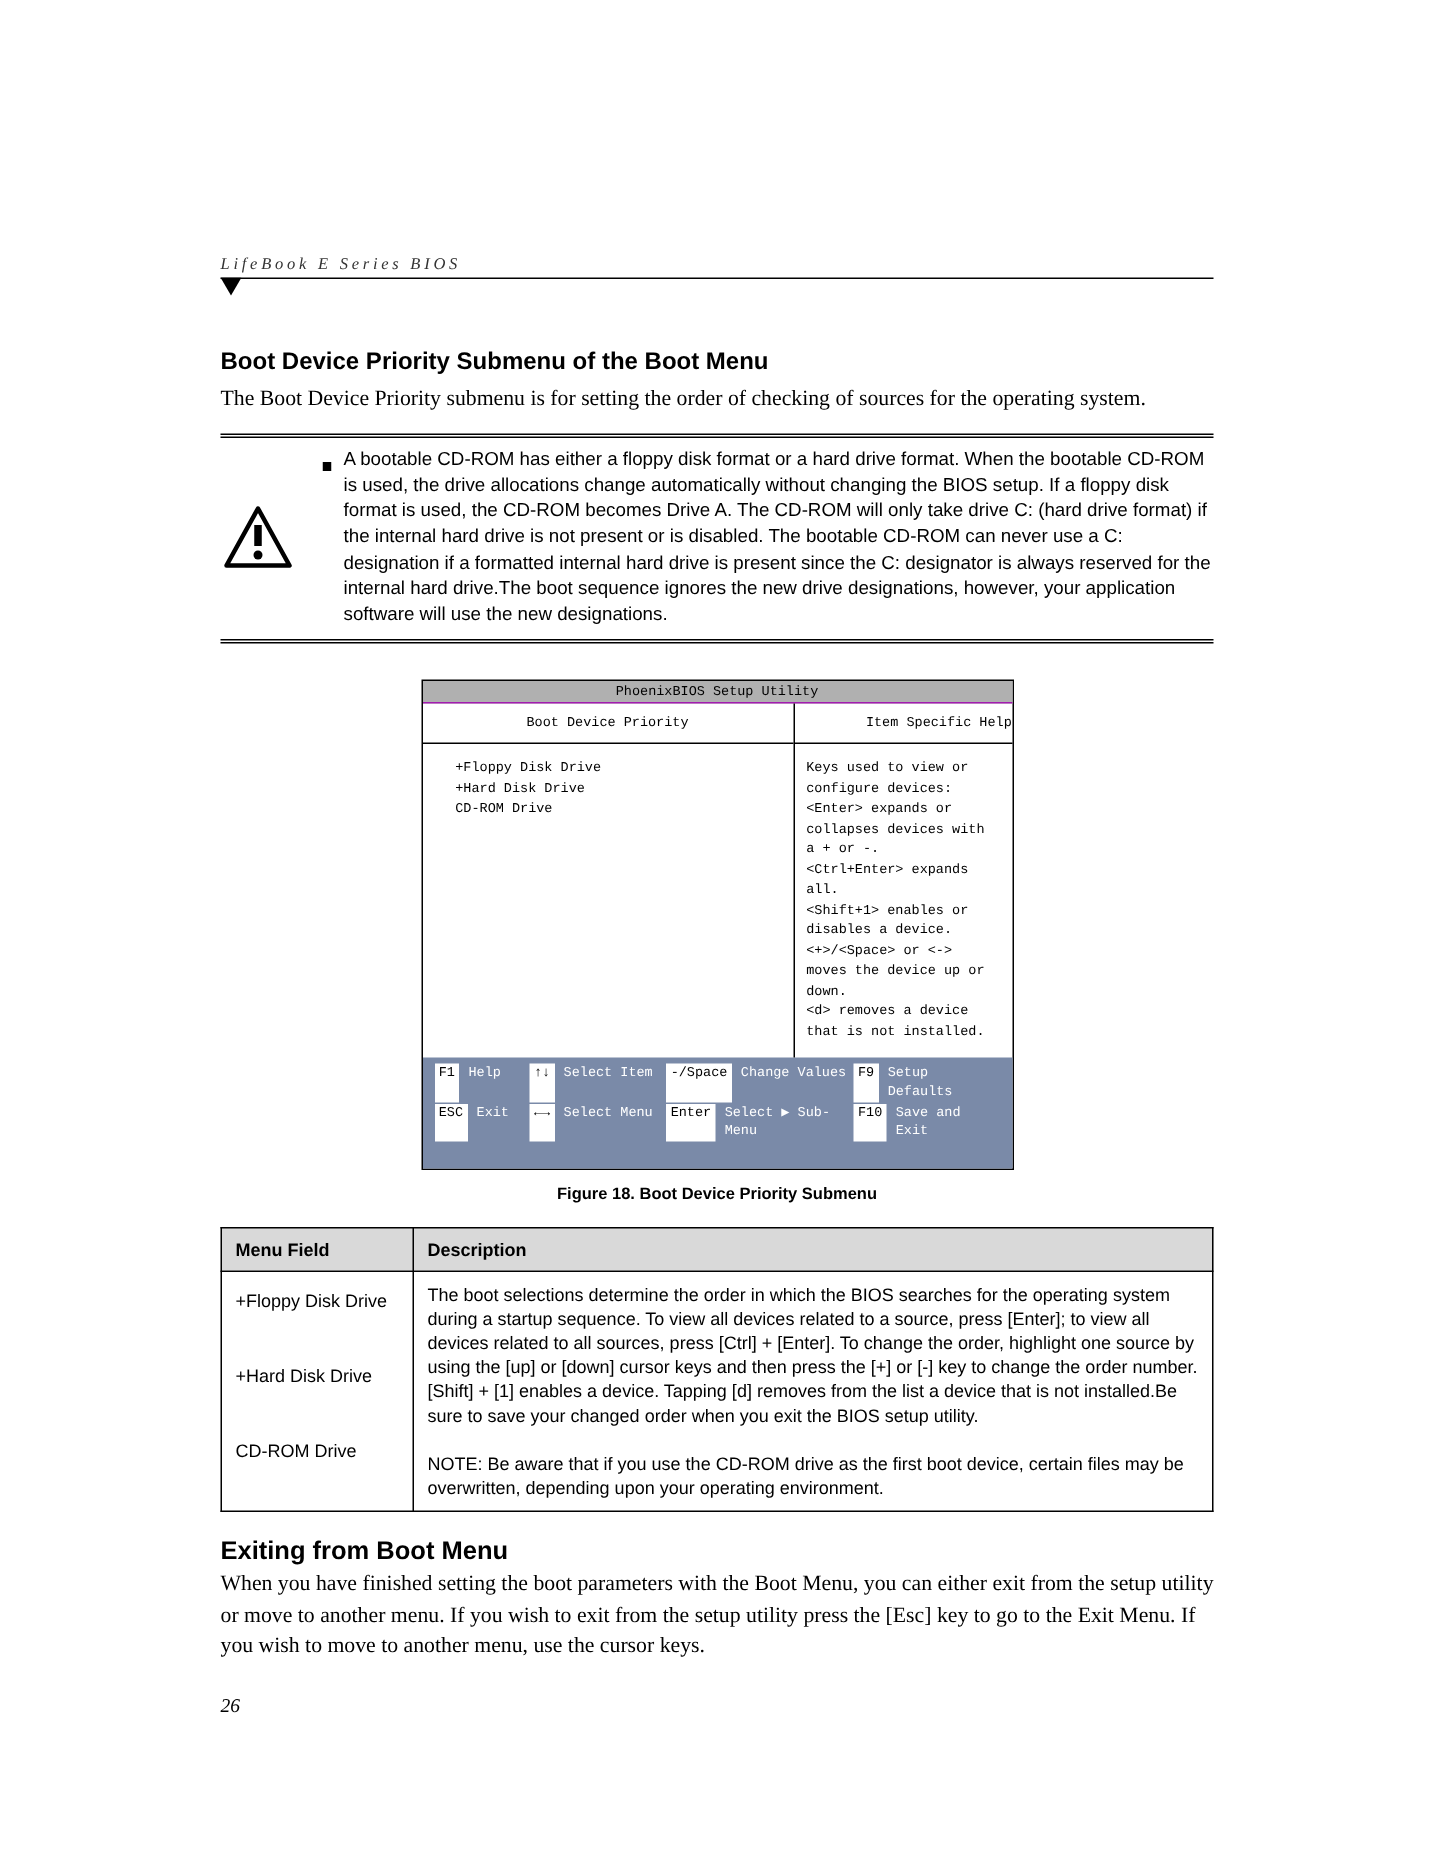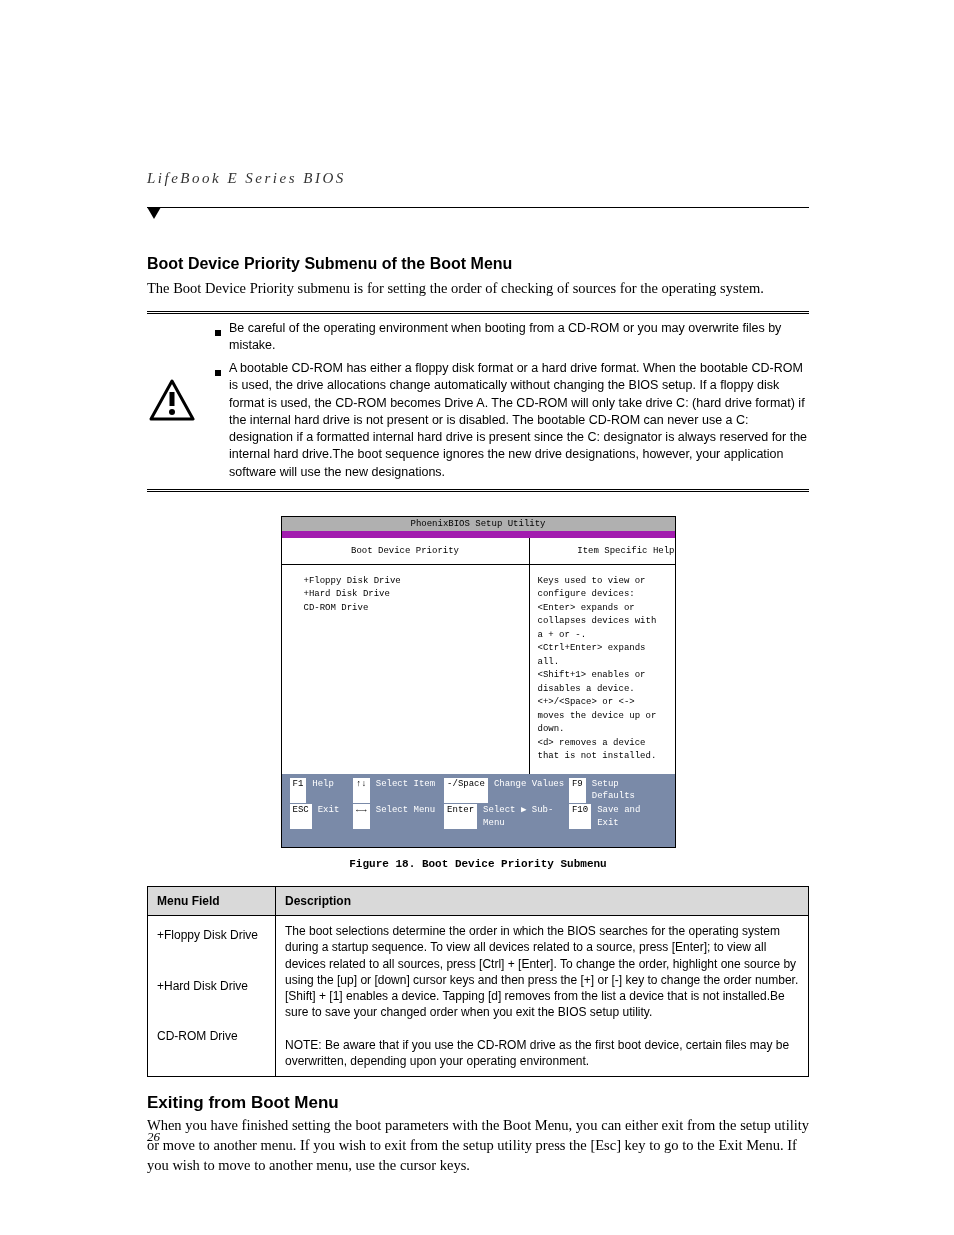--- a/index.html
+++ b/index.html
@@ -15,24 +15,24 @@
   .page {
     width: 954px;
     height: 1235px;
     position: relative;
     padding: 170px 145px 0 147px;
   }
   .running-head {
     font-family: Georgia, "Times New Roman", serif;
     font-style: italic;
     letter-spacing: 2.5px;
-    font-size: 15px;
+    font-size: 11px;
     color: #333;
     border-bottom: 1px solid #000;
-    padding-bottom: 20px;
+    padding-bottom: 3px;
   }
   .head-mark {
     display: block;
     margin-top: -1px;
   }
   .head-mark svg { display: block; }
   h2.section-title {
     font-family: "Segoe UI", "Helvetica Neue", Arial, sans-serif;
     font-weight: 700;
     font-size: 16px;
@@ -65,21 +65,21 @@
   .bios {
     font-family: "Courier New", monospace;
     font-size: 9px;
     color: #000;
     border: 1px solid #000;
   }
   .bios-title {
     background: #b0b0b0;
     text-align: center;
     padding: 2px 0;
-    border-bottom: 7px solid #a21caf;
+    border-bottom: 1px solid #a21caf;
   }
   .bios-tabs {
     background: #7a8aa8;
     height: 14px;
     position: relative;
     border-bottom: 1px solid #000;
   }
   .bios-tab {
     position: absolute;
     top: 0; height: 14px;
@@ -121,21 +121,21 @@
     color:#fff;
     padding: 4px 8px 18px 8px;
     font-size:9px;
     line-height:1.4;
     display:flex; flex-direction:column; gap:1px;
   }
   .bios-footer .row { display:flex; }
   .bios-footer .kgroup { display:flex; gap:6px; }
   .bios-footer .k { background:#fff; color:#000; padding:0 3px; }
   .fcaption {
-    font-family: Liberation Mono, monospace;
+    font-family: Liberation Sans, sans-serif;
     font-weight:700;
     font-size:11px;
     text-align:center;
     margin:10px 0 16px 0;
   }
   .table-title {
     font-family: "Segoe UI","Helvetica Neue",Arial,sans-serif;
     font-weight:700;
     font-size:13.5px;
     margin: 0 0 10px 0;
@@ -196,26 +196,20 @@
 
   <div class="caution-box">
     <div class="caution-icon">
       <svg width="46" height="42" viewBox="0 0 46 42">
         <polygon points="23,2 44,40 2,40" fill="none" stroke="#000" stroke-width="3" stroke-linejoin="round"></polygon>
         <rect x="20.5" y="13" width="5" height="14" fill="#000"></rect>
         <circle cx="23" cy="33" r="3" fill="#000"></circle>
       </svg>
     </div>
     <div class="caution-list">
-      <div class="bullet">
-        <span class="sq"><svg width="6" height="6">
-              <rect width="6" height="6" fill="#000"></rect>
-            </svg></span>
-        <span>Be careful of the operating environment when booting from a CD-ROM or you may overwrite files by mistake.</span>
-      </div>
       <div class="bullet">
         <span class="sq"><svg width="6" height="6">
               <rect width="6" height="6" fill="#000"></rect>
             </svg></span>
         <span>A bootable CD-ROM has either a floppy disk format or a hard drive format. When the bootable CD-ROM is used, the drive allocations change automatically without changing the BIOS setup. If a floppy disk format is used, the CD-ROM becomes Drive A. The CD-ROM will only take drive C: (hard drive format) if the internal hard drive is not present or is disabled. The bootable CD-ROM can never use a C: designation if a formatted internal hard drive is present since the C: designator is always reserved for the internal hard drive.The boot sequence ignores the new drive designations, however, your application software will use the new designations.</span>
       </div>
     </div>
   </div>
 
   <div class="bios-figure">

